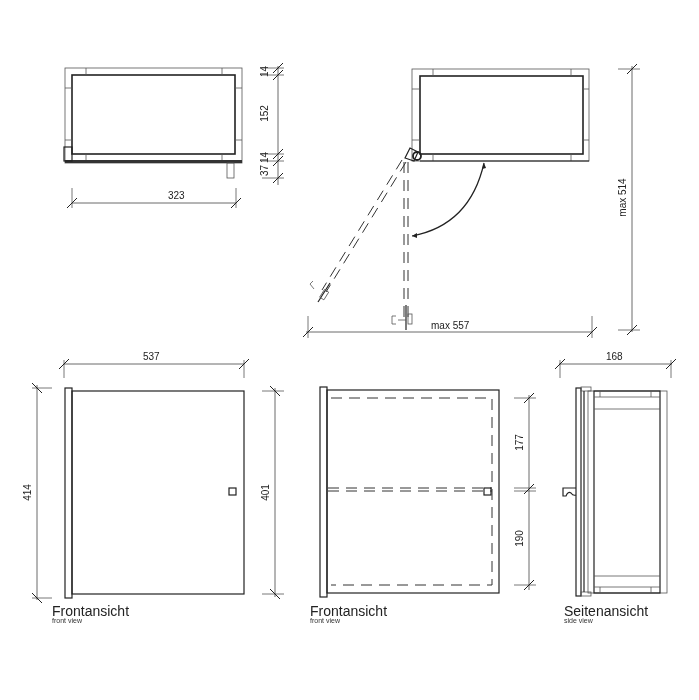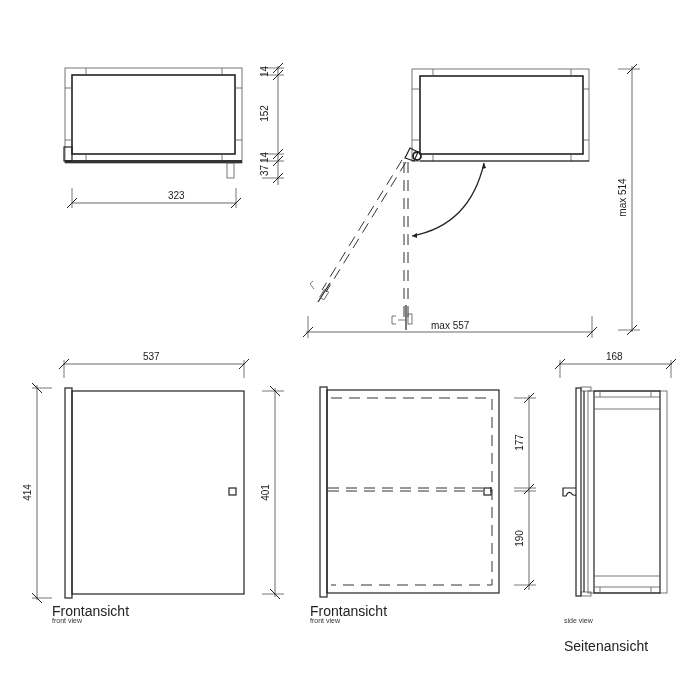--- a/index.html
+++ b/index.html
@@ -184,14 +184,14 @@
 <div class="lbl dimtxt vt" style="left:511px;top:533px;">190</div>
 
 <div class="lbl dimtxt" style="left:606px;top:351px;">168</div>
 
 <div class="lbl title" style="left:52px;top:603px;">Frontansicht</div>
 <div class="lbl sub" style="left:52px;top:617px;">front view</div>
 
 <div class="lbl title" style="left:310px;top:603px;">Frontansicht</div>
 <div class="lbl sub" style="left:310px;top:617px;">front view</div>
 
-<div class="lbl title" style="left:564px;top:638px;">Seitenansicht</div>
+<div class="lbl title" style="left:564px;top:603px;">Seitenansicht</div>
 <div class="lbl sub" style="left:564px;top:617px;">side view</div>
 
 </body></html>

